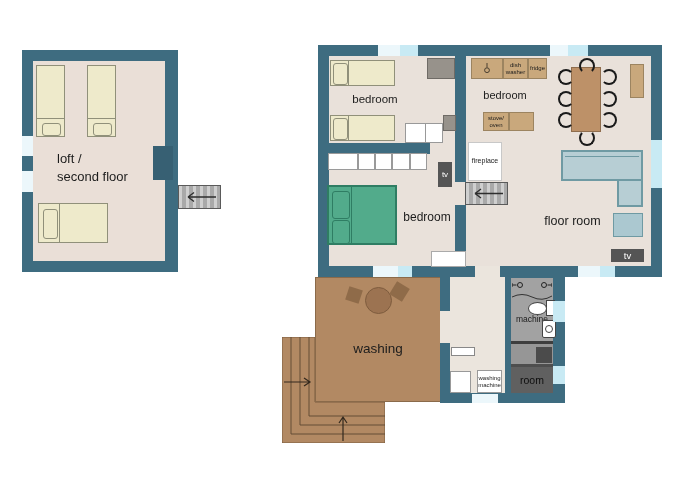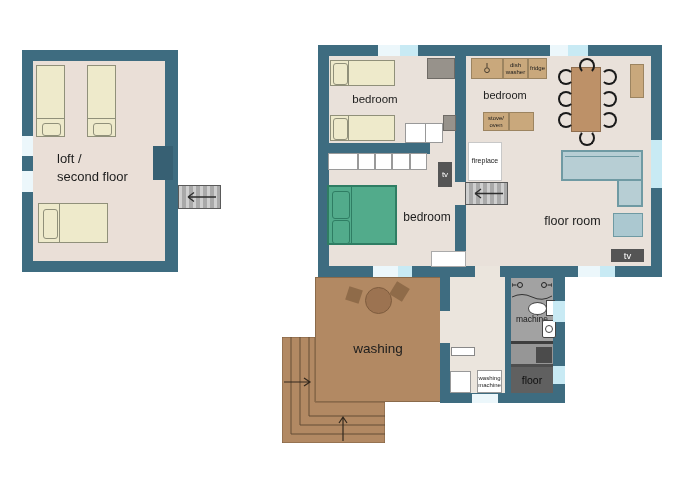--- a/index.html
+++ b/index.html
@@ -212,21 +212,21 @@
   <div class="lbl" style="left:507px;top:314px;width:50px;font-size:8.5px;">machine</div>
   <div class="abs" style="left:542px;top:320px;width:14px;height:18px;background:#fff;border:1px solid #444;border-radius:2px;">
     <div class="abs" style="left:2px;top:4px;width:8px;height:8px;border:1px solid #444;border-radius:50%;"></div>
   </div>
 
   <div class="abs" style="left:511px;top:341px;width:42px;height:3px;background:#3e3e3e;"></div>
   <div class="abs" style="left:511px;top:344px;width:42px;height:23px;background:#969696;"></div>
   <div class="abs" style="left:536px;top:347px;width:16px;height:16px;background:var(--sauna-stove);"></div>
   <div class="abs" style="left:511px;top:364px;width:42px;height:3px;background:#4e4e4e;"></div>
   <div class="abs" style="left:511px;top:367px;width:42px;height:26px;background:var(--sauna-floor);display:flex;align-items:center;justify-content:center;">
-    <span class="lbl" style="position:static;font-size:10.5px;color:#0e0e0e;">floor</span>
+    <span class="lbl" style="position:static;font-size:10.5px;color:#0e0e0e;">room</span>
   </div>
 
   <div class="abs win-cyan" style="left:553px;top:301px;width:12px;height:21px;"></div>
   <div class="abs win-cyan" style="left:553px;top:366px;width:12px;height:18px;"></div>
   <div class="abs win-pale" style="left:472px;top:394px;width:26px;height:9px;"></div>
 
   <div class="abs whitebox" style="left:451px;top:347px;width:24px;height:9px;border-color:#888;"></div>
   <div class="abs whitebox" style="left:450px;top:371px;width:21px;height:22px;"></div>
   <div class="abs whitebox smallbox" style="left:477px;top:370px;width:25px;height:23px;">
     <div>washing</div>

